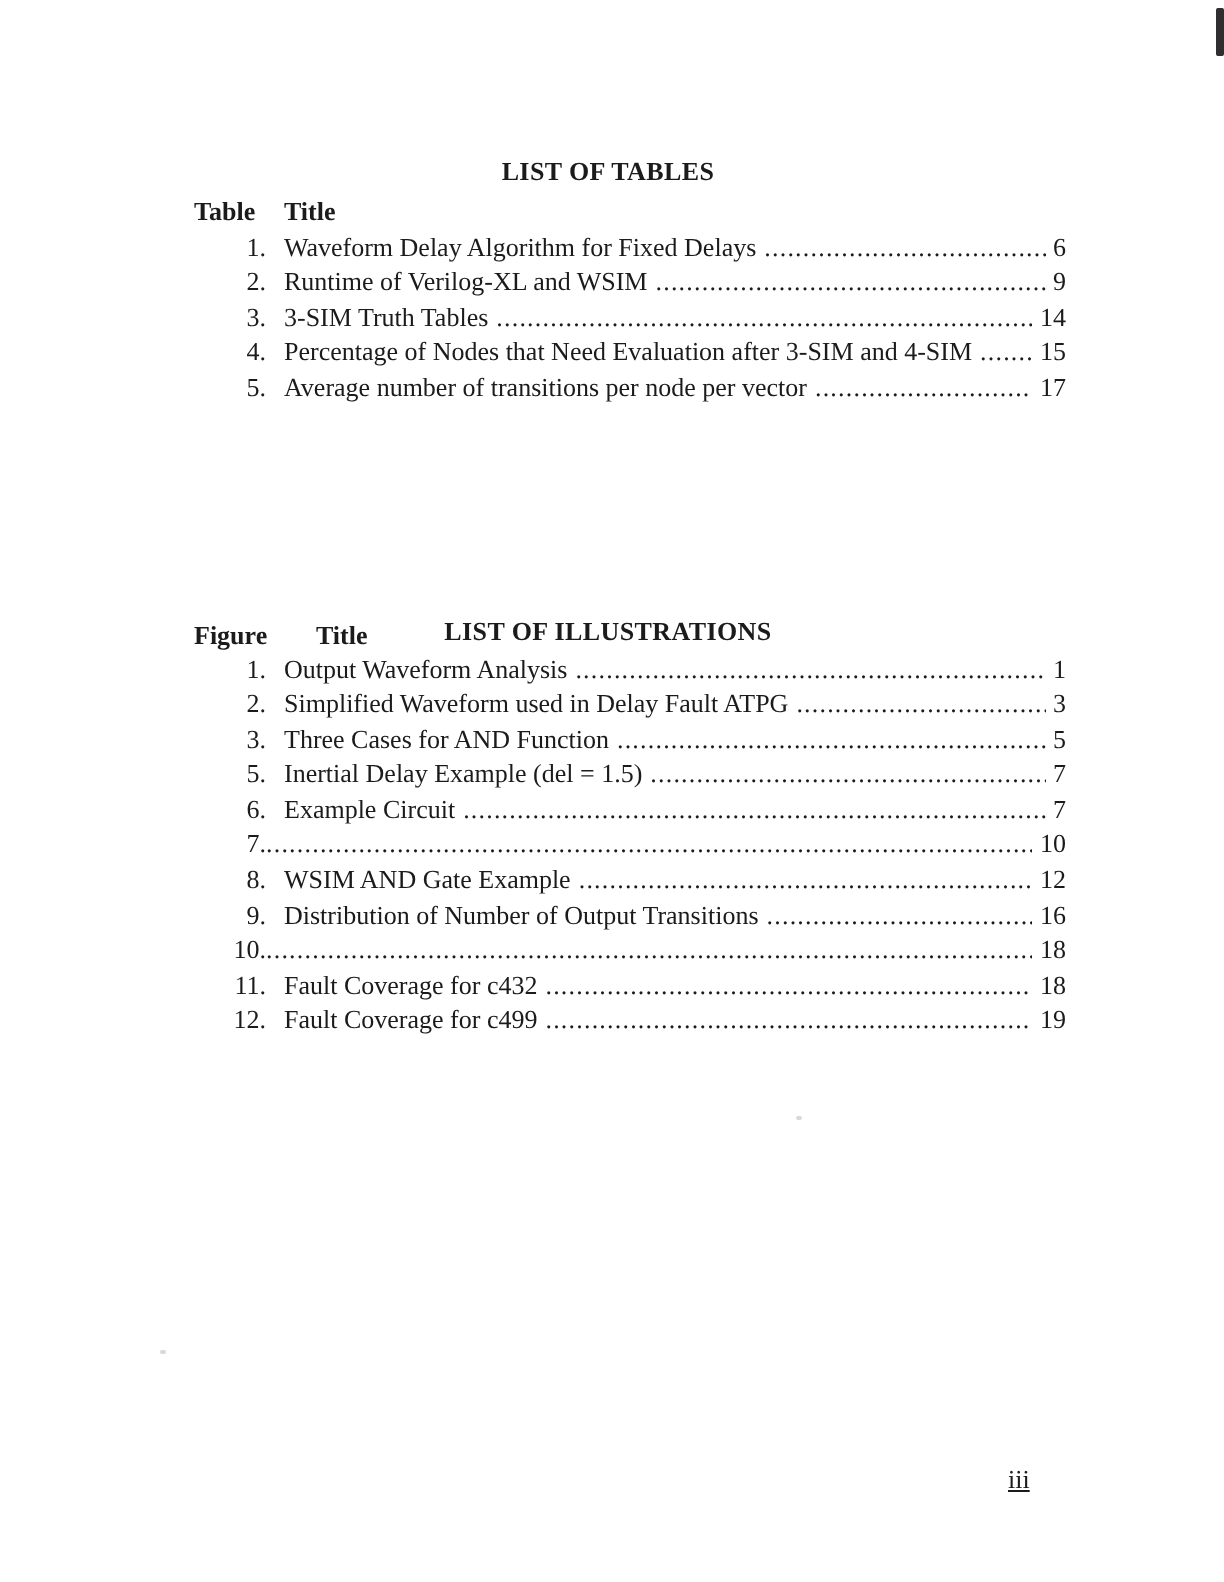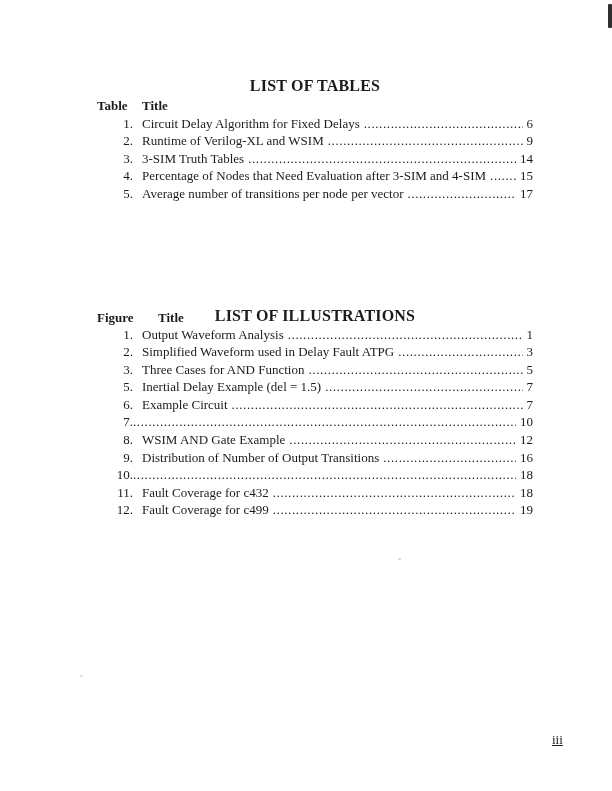--- a/index.html
+++ b/index.html
@@ -12,25 +12,25 @@
     width: 612px;
     height: 791px;
     background: #ffffff;
     overflow: hidden;
     font-family: "Liberation Serif", "DejaVu Serif", serif;
     color: #1b1b1b;
     font-size: 13px;
   }
   .toc-heading {
     position: absolute;
-    left: 97px;
+    left: 86px;
     width: 436px;
     margin: 0;
     text-align: center;
-    font-size: 16px;
+    font-size: 13px;
     font-weight: bold;
     line-height: 17.6px;
     letter-spacing: 0.2px;
   }
   .heading-tables { top: 77px; }
   .heading-illustrations { top: 287px; margin-top: 20px; }
 
   .toc-colheads {
     position: absolute;
     left: 97px;
@@ -76,21 +76,21 @@
     color: #1b1b1b;
   }
   .toc-page {
     flex: none;
     margin-left: 4px;
     text-align: right;
   }
 
   .page-number {
     position: absolute;
-    left: 552px;
+    left: 504px;
     top: 733px;
     line-height: 14px;
     font-size: 13px;
     text-decoration: underline;
   }
 
   .scan-bar-top-right {
     position: absolute;
     right: 0;
     top: 4px;
@@ -121,21 +121,21 @@
   <h2 class="toc-heading heading-tables">LIST OF TABLES</h2>
 
   <div class="toc-colheads colheads-tables">
     <span class="col-num-label">Table</span>
     <span class="col-title-label">Title</span>
   </div>
 
   <div class="toc-rows rows-tables" id="tables-rows">
       <div class="toc-row">
     <span class="toc-num">1.</span>
-    <span class="toc-title">Circuit Delay Algorithm for Fixed Delays</span>
+    <span class="toc-title">Waveform Delay Algorithm for Fixed Delays</span>
     <span class="toc-leader">........................................................................................................................................................................................................</span>
     <span class="toc-page">6</span>
   </div>
       <div class="toc-row">
     <span class="toc-num">2.</span>
     <span class="toc-title">Runtime of Verilog-XL and WSIM</span>
     <span class="toc-leader">........................................................................................................................................................................................................</span>
     <span class="toc-page">9</span>
   </div>
       <div class="toc-row">

